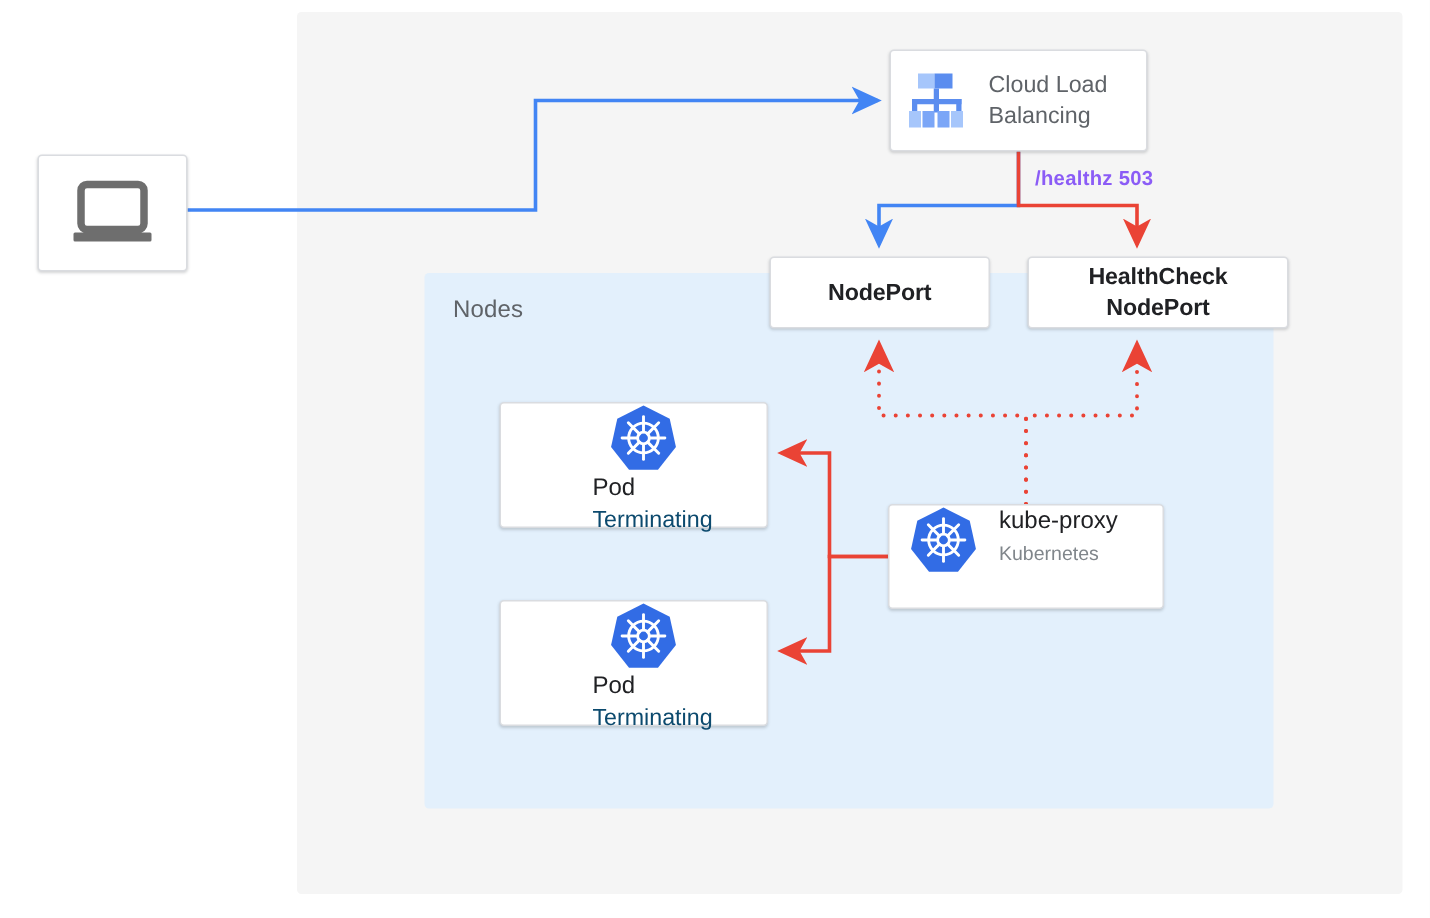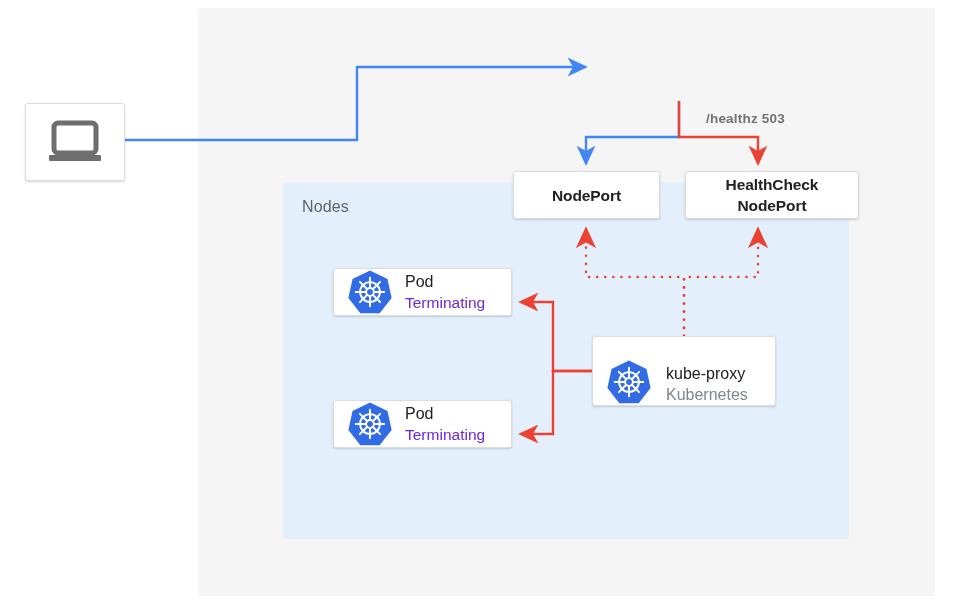--- a/index.html
+++ b/index.html
@@ -98,73 +98,73 @@
     line-height: 21px;
     letter-spacing: -0.1px;
   }
   .nodeport-card  { left: 513px; top: 171px; width: 147px; height: 48px; }
   .hcnodeport-card{ left: 685px; top: 171px; width: 174px; height: 48px; }
 
   
   .pod-card {
     left: 333px;
     width: 179px;
-    height: 48px;
+    height: 84px;
     display: flex;
     align-items: center;
     padding-left: 13px;
     box-sizing: border-box;
+    flex-direction: column;
   }
   .pod-1 { top: 268px; }
   .pod-2 { top: 400px; }
   .pod-text { margin-left: 12px; }
   .pod-title {
     font-size: 16px;
     color: #202124;
     line-height: 21px;
   }
   .pod-sub {
     font-size: 15.5px;
-    color: #6d28d9;
+    color: #0c4a6e;
     line-height: 21px;
   }
 
   
   .kp-card {
     left: 592px;
     top: 336px;
     width: 184px;
     height: 70px;
     display: flex;
-    align-items: flex-end;
+    align-items: flex-start;
     padding-left: 13px;
     box-sizing: border-box;
   }
   .kp-text { margin-left: 14px; }
   .kp-title {
     font-size: 16px;
     color: #202124;
     line-height: 21px;
   }
   .kp-sub {
-    font-size: 16px;
+    font-size: 13px;
     color: #80868b;
     line-height: 21px;
   }
 
   
   .healthz-label {
     position: absolute;
     left: 690px;
     top: 111px;
     font-size: 13.5px;
     font-weight: bold;
-    color: #737373;
+    color: #8b5cf6;
     letter-spacing: .2px;
-    margin-left: 16px;
   }
 
   
   #wires {
     position: absolute;
     left: 0;
     top: 0;
     width: 953px;
     height: 612px;
     pointer-events: none;
@@ -208,20 +208,46 @@
 
   <div class="card laptop-card">
     <span>
       <svg class="icon-svg" width="56" height="44" viewBox="0 0 56 44">
         <rect x="7" y="3" width="42" height="30" rx="4" ry="4" fill="none" stroke="#6e6e6e" stroke-width="5"></rect>
         <rect x="2" y="35" width="52" height="6" rx="1" fill="#6e6e6e"></rect>
       </svg>
     </span>
   </div>
 
+  <div class="card clb-card">
+    <span>
+      <svg class="icon-svg" width="46" height="42" viewBox="0 0 46 42">
+
+        <rect x="9" y="3" width="11" height="10" fill="#A6C6FB"></rect>
+        <rect x="20" y="3" width="12" height="10" fill="#5B8DEF"></rect>
+
+        <rect x="19.5" y="13" width="3.5" height="8" fill="#5B8DEF"></rect>
+
+        <rect x="5" y="20" width="33" height="3.5" fill="#5B8DEF"></rect>
+
+        <rect x="5" y="20" width="3.5" height="9" fill="#5B8DEF"></rect>
+        <rect x="19.5" y="20" width="3.5" height="9" fill="#5B8DEF"></rect>
+        <rect x="34.5" y="20" width="3.5" height="9" fill="#5B8DEF"></rect>
+
+        <rect x="3" y="28" width="8" height="11" fill="#A6C6FB"></rect>
+        <rect x="12" y="28" width="8" height="11" fill="#7BA6F7"></rect>
+        <rect x="22" y="28" width="8" height="11" fill="#7BA6F7"></rect>
+        <rect x="31" y="28" width="8" height="11" fill="#A6C6FB"></rect>
+      </svg>
+    </span>
+    <div class="clb-text">
+      <div>Cloud Load</div>
+      <div>Balancing</div>
+    </div>
+  </div>
 
   <div class="healthz-label">/healthz 503</div>
 
   <div class="card port-card nodeport-card">
     <span>NodePort</span>
   </div>
 
   <div class="card port-card hcnodeport-card">
     <div>
       <div>HealthCheck</div>

